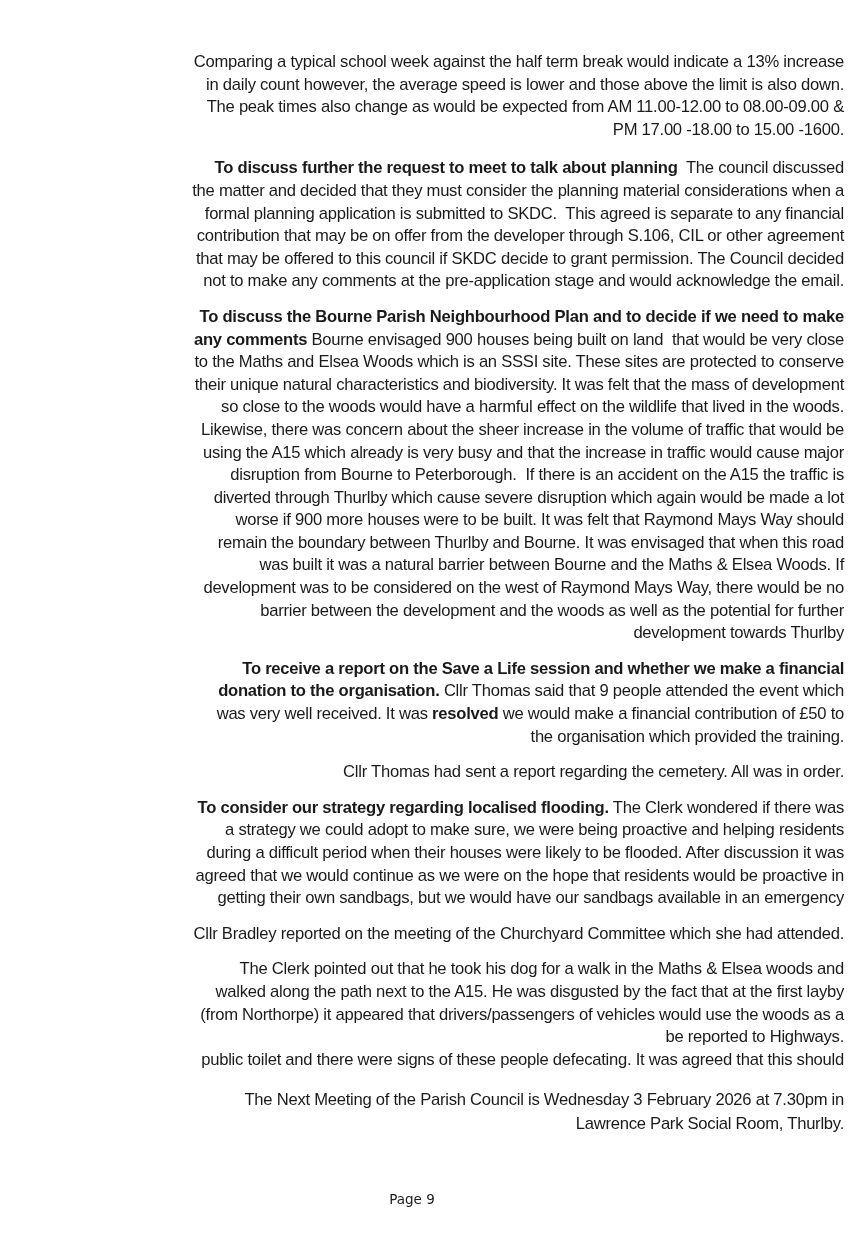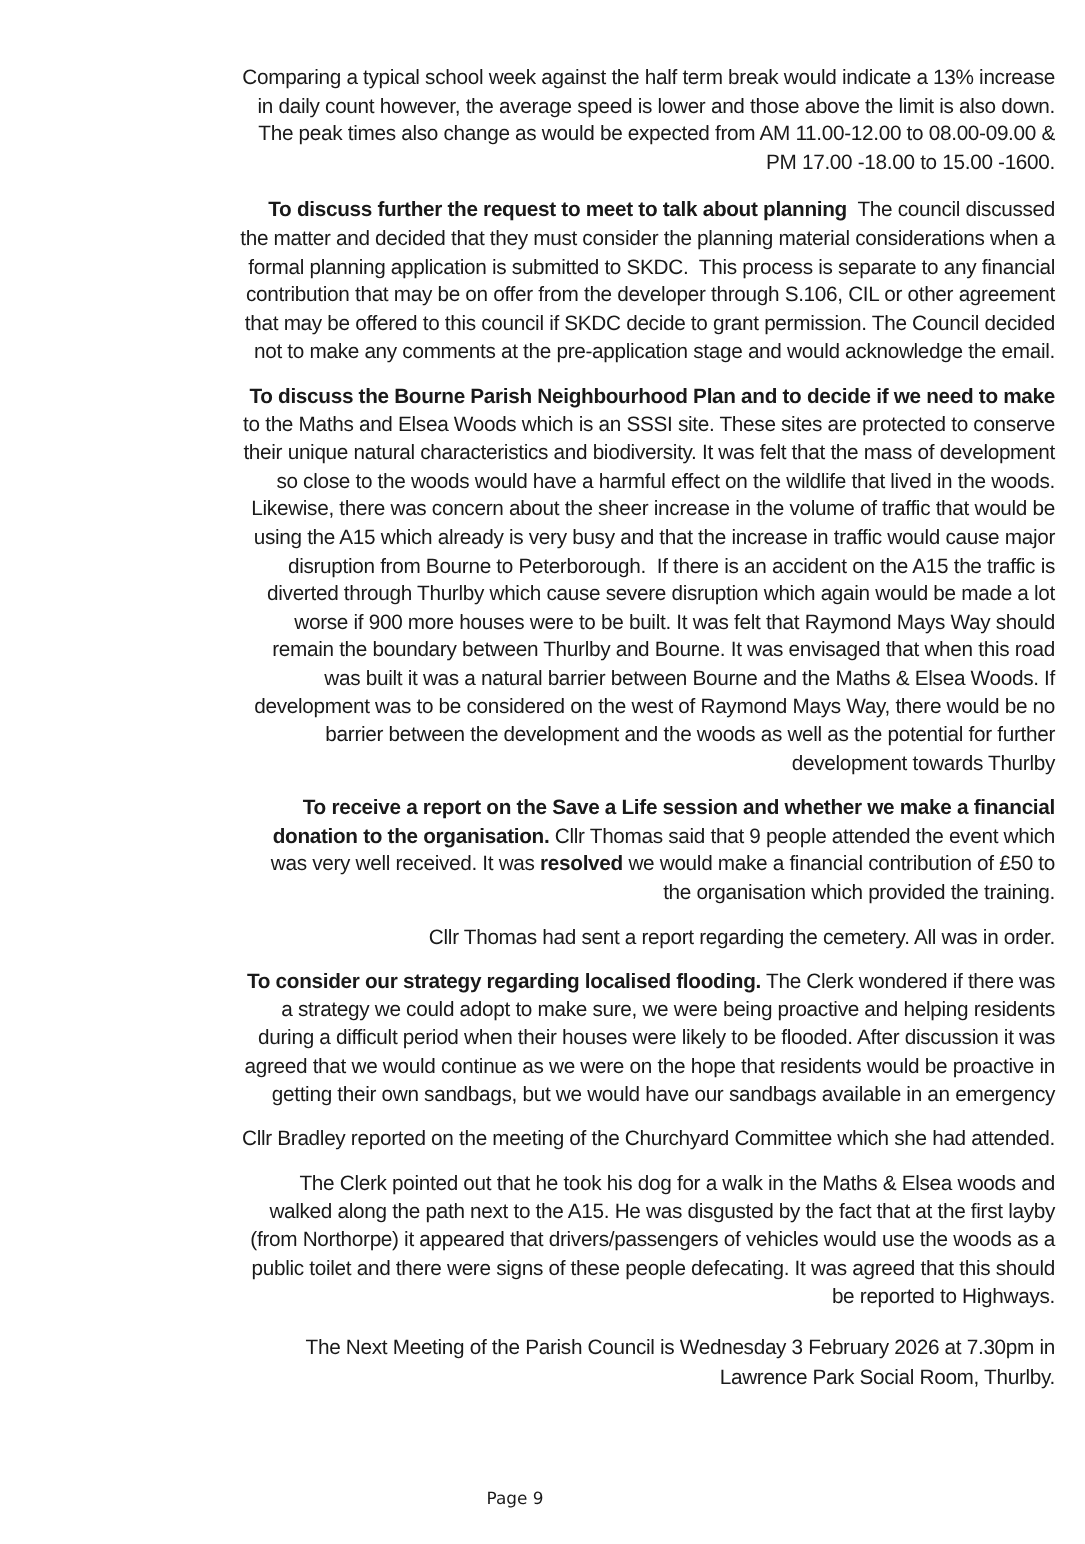--- a/index.html
+++ b/index.html
@@ -33,28 +33,29 @@
   <div class="para p-school">
     <span class="ln">Comparing a typical school week against the half term break would indicate a 13% increase</span>
     <span class="ln">in daily count however, the average speed is lower and those above the limit is also down.</span>
     <span class="ln">The peak times also change as would be expected from AM 11.00-12.00 to 08.00-09.00 &amp;</span>
     <span class="ln">PM 17.00 -18.00 to 15.00 -1600.</span>
   </div>
 
   <div class="para p-planning">
     <span class="ln"><b>To discuss further the request to meet to talk about planning</b><span style="white-space:pre">  The council discussed</span></span>
     <span class="ln">the matter and decided that they must consider the planning material considerations when a</span>
-    <span class="ln" style="white-space:pre">formal planning application is submitted to SKDC.  This process is separate to any financial</span>
+    <span class="ln" style="white-space:pre">formal planning application is submitted to SKDC.  This agreed is separate to any financial</span>
     <span class="ln">contribution that may be on offer from the developer through S.106, CIL or other agreement</span>
     <span class="ln">that may be offered to this council if SKDC decide to grant permission. The Council decided</span>
     <span class="ln">not to make any comments at the pre-application stage and would acknowledge the email.</span>
   </div>
 
   <div class="para p-bourne">
     <span class="ln"><b>To discuss the Bourne Parish Neighbourhood Plan and to decide if we need to make</b></span>
+    <span class="ln"><b>any comments</b><span style="white-space:pre"> Bourne envisaged 900 houses being built on land  that would be very close</span></span>
     <span class="ln">to the Maths and Elsea Woods which is an SSSI site. These sites are protected to conserve</span>
     <span class="ln">their unique natural characteristics and biodiversity. It was felt that the mass of development</span>
     <span class="ln">so close to the woods would have a harmful effect on the wildlife that lived in the woods.</span>
     <span class="ln">Likewise, there was concern about the sheer increase in the volume of traffic that would be</span>
     <span class="ln">using the A15 which already is very busy and that the increase in traffic would cause major</span>
     <span class="ln" style="white-space:pre">disruption from Bourne to Peterborough.  If there is an accident on the A15 the traffic is</span>
     <span class="ln">diverted through Thurlby which cause severe disruption which again would be made a lot</span>
     <span class="ln">worse if 900 more houses were to be built. It was felt that Raymond Mays Way should</span>
     <span class="ln">remain the boundary between Thurlby and Bourne. It was envisaged that when this road</span>
     <span class="ln">was built it was a natural barrier between Bourne and the Maths &amp; Elsea Woods. If</span>
@@ -83,22 +84,22 @@
   </div>
 
   <div class="para p-single">
     <span class="ln">Cllr Bradley reported on the meeting of the Churchyard Committee which she had attended.</span>
   </div>
 
   <div class="para">
     <span class="ln">The Clerk pointed out that he took his dog for a walk in the Maths &amp; Elsea woods and</span>
     <span class="ln">walked along the path next to the A15. He was disgusted by the fact that at the first layby</span>
     <span class="ln">(from Northorpe) it appeared that drivers/passengers of vehicles would use the woods as a</span>
+    <span class="ln">be reported to Highways.</span>
     <span class="ln">public toilet and there were signs of these people defecating. It was agreed that this should</span>
-    <span class="ln">be reported to Highways.</span>
   </div>
 
   <div class="para p-next">
     <span class="ln">The Next Meeting of the Parish Council is Wednesday 3 February 2026 at 7.30pm in</span>
     <span class="ln">Lawrence Park Social Room, Thurlby.</span>
   </div>
 
 </div>
 
 <div class="page-number">Page 9</div>

